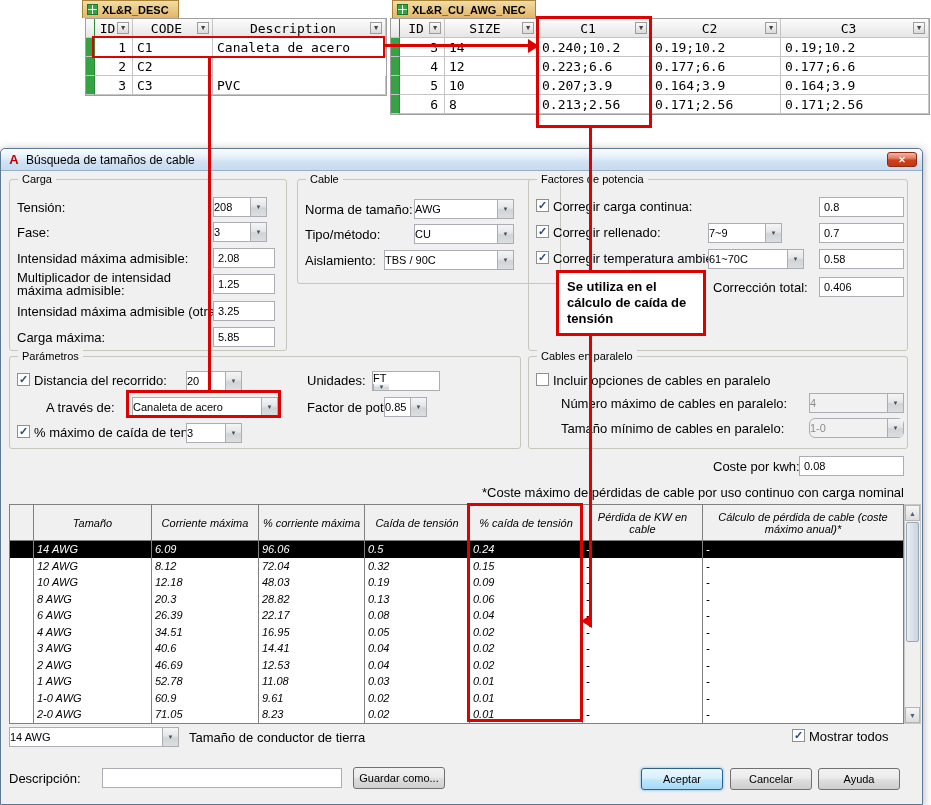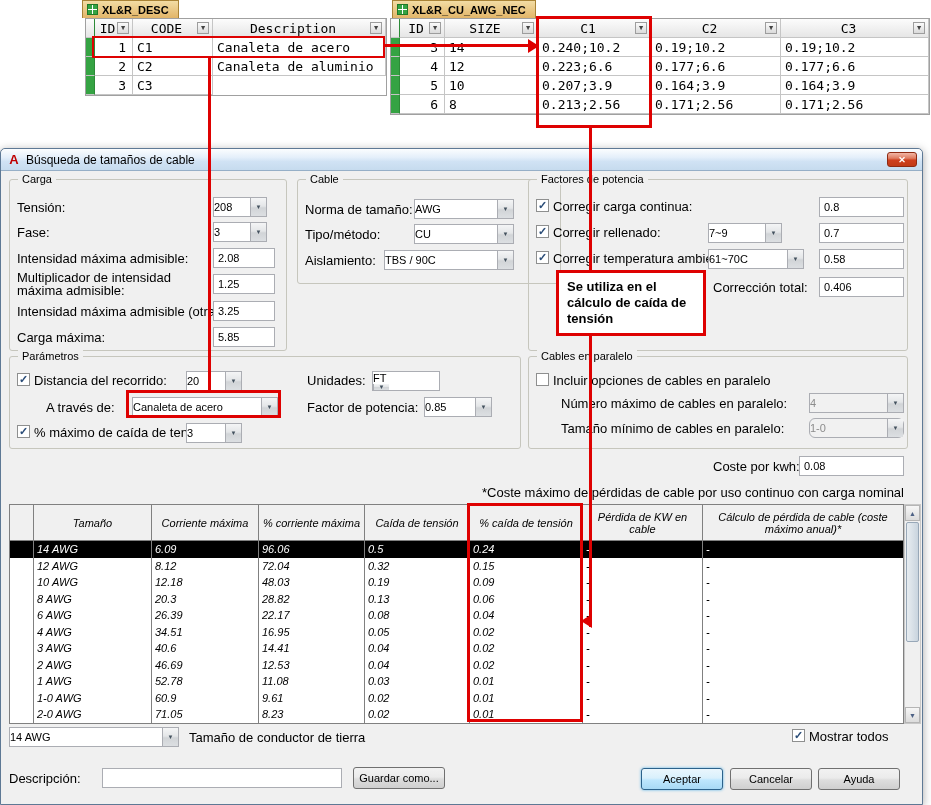--- a/index.html
+++ b/index.html
@@ -167,27 +167,27 @@
           <div class="scell green dc0"></div>
           <div class="scell num dc1">1</div>
           <div class="scell dc2">C1</div>
           <div class="scell dc3">Canaleta de acero</div>
         </div>
 
         <div class="sheet-row">
           <div class="scell green dc0"></div>
           <div class="scell num dc1">2</div>
           <div class="scell dc2">C2</div>
-          <div class="scell dc3">Canaleta de aluminio</div>
         </div>
 
         <div class="sheet-row">
           <div class="scell green dc0"></div>
           <div class="scell num dc1">3</div>
           <div class="scell dc2">C3</div>
+          <div class="scell dc3">PVC</div>
         </div>
       </div>
   </div>
 </section>
 
 <section class="sheet" id="awg-sheet" style="left:390px; top:0;">
   <div class="sheet-tab" style="left:2px;">
     <span class="sheet-icon"></span>
     <span>XL&amp;R_CU_AWG_NEC</span>
   </div>
@@ -386,21 +386,21 @@
       </span>
   </div>
   <span class="lbl" style="left:45px; top:252px;">A través de:</span>
   <div class="combo" style="left:131px; top:248px; width:146px;">
     <span class="combo-text">Canaleta de acero</span>
     <span class="combo-btn">
         <i>▼</i>
       </span>
   </div>
   <span class="lbl" style="left:306px; top:252px;">Factor de potencia:</span>
-  <div class="combo" style="left:423px; top:248px; width:68px;justify-content:space-between;">
+  <div class="combo" style="left:383px; top:248px; width:43px;justify-content:space-between;">
     <span class="combo-text">0.85</span>
     <span class="combo-btn">
         <i>▼</i>
       </span>
   </div>
   <span class="cb checked" style="left:16px; top:276px;">
       <i>✓</i>
     </span>
   <span class="lbl" style="left:33px; top:277px;">% máximo de caída de tensión:</span>
   <div class="combo" style="left:185px; top:274px; width:56px;">

